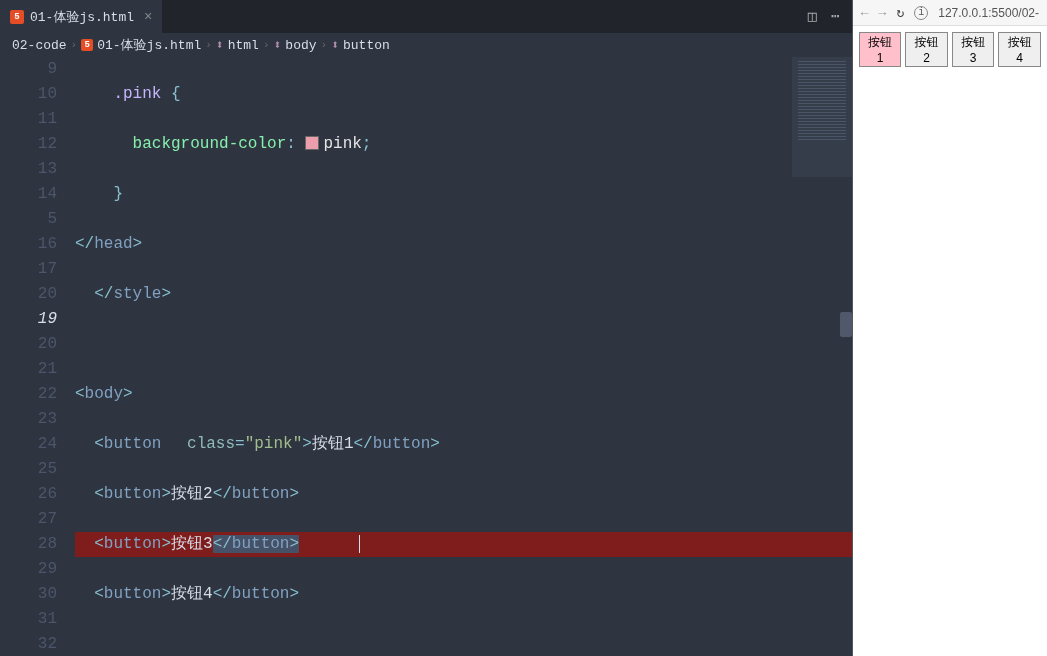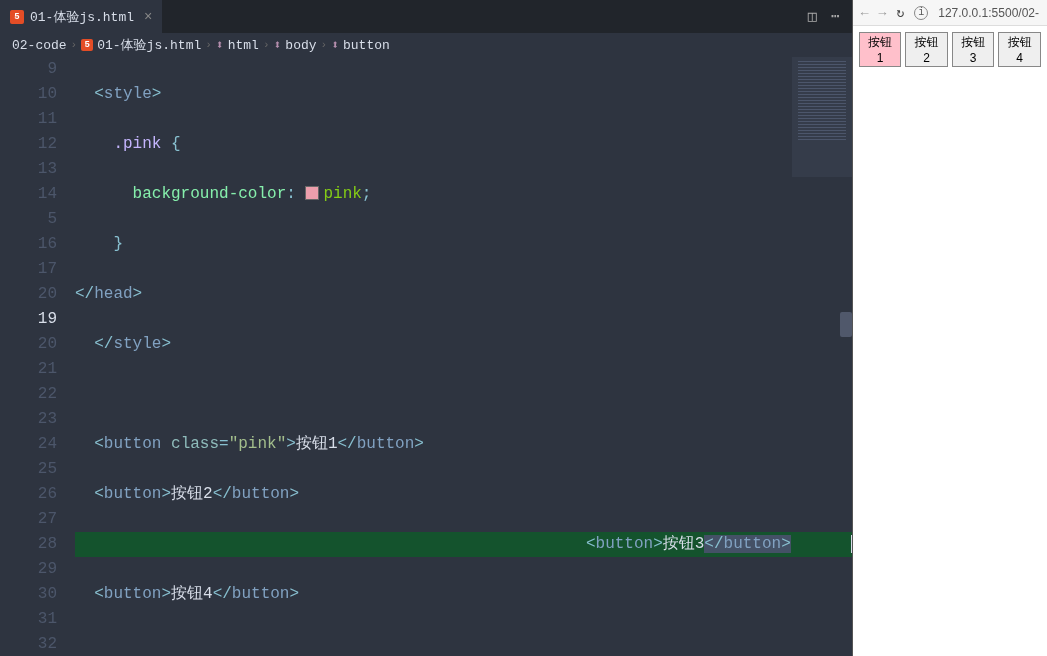--- a/index.html
+++ b/index.html
@@ -83,35 +83,35 @@
 }
 .gutter {
   width: 75px;
   text-align: right;
   padding-right: 18px;
   color: #4c566a;
   background: #2e3440;
   user-select: none;
 }
 .gutter .ln { height: 25px; }
-.gutter .active { color: #d8dee9; }
+.gutter .active { color: #d8dee9; font-style: italic; }
 .code {
   flex: 1;
   color: #d8dee9;
   white-space: pre;
   position: relative;
 }
 .code .line { height: 25px; }
-.code .line.active { background: #14532d; text-align: right; }
+.code .line.active { background: #7f1d1d; }
 .tok-punct { color: #88c0d0; }
 .tok-tag { color: #81a1c1; }
-.tok-attr { color: #8fbcbb; }
+.tok-attr { color: #8fbcbb; margin-left: 16px; }
 .tok-string { color: #a3be8c; }
 .tok-class { color: #c4b5fd; }
-.tok-var { color: #84cc16; }
+.tok-var { color: #e5e5e5; }
 .tok-prop{color:#86efac;}
 .tok-text{color:#d8dee9;}
 .colorbox{display:inline-block;width:14px;height:14px;background:#ec9eac;border:1px solid #666;vertical-align:-2px;margin-right:4px;}
 .minimap{
   position:absolute;right:0;top:0;width:60px;height:120px;
   background:linear-gradient(#3b4252 0%,#3b4252 100%);
   opacity:.6;
 }
 .minimap::before{content:"";position:absolute;top:4px;left:6px;right:6px;height:80px;
   background:repeating-linear-gradient(#616e88 0,#616e88 1px,transparent 1px,transparent 3px);}
@@ -212,27 +212,27 @@
       <div class="ln">25</div>
       <div class="ln">26</div>
       <div class="ln">27</div>
       <div class="ln">28</div>
       <div class="ln">29</div>
       <div class="ln">30</div>
       <div class="ln">31</div>
       <div class="ln">32</div>
     </div>
     <div class="code">
-<div class="line">  <span class="tok-punct">&lt;</span><span class="tok-tag">style</span><span class="tok-punct">&gt;</span></div>
 <div class="line">    <span class="tok-class">.pink</span> <span class="tok-punct">{</span></div>
 <div class="line">      <span class="tok-prop">background-color</span><span class="tok-punct">:</span> <span class="colorbox"></span><span class="tok-var">pink</span><span class="tok-punct">;</span></div>
 <div class="line">    <span class="tok-punct">}</span></div>
 <div class="line"><span class="tok-punct">&lt;/</span><span class="tok-tag">head</span><span class="tok-punct">&gt;</span></div>
 <div class="line">  <span class="tok-punct">&lt;/</span><span class="tok-tag">style</span><span class="tok-punct">&gt;</span></div>
 <div class="line"></div>
+<div class="line"><span class="tok-punct">&lt;</span><span class="tok-tag">body</span><span class="tok-punct">&gt;</span></div>
 <div class="line">  <span class="tok-punct">&lt;</span><span class="tok-tag">button</span> <span class="tok-attr">class</span><span class="tok-punct">=</span><span class="tok-string">"pink"</span><span class="tok-punct">&gt;</span><span class="tok-text">按钮1</span><span class="tok-punct">&lt;/</span><span class="tok-tag">button</span><span class="tok-punct">&gt;</span></div>
 <div class="line">  <span class="tok-punct">&lt;</span><span class="tok-tag">button</span><span class="tok-punct">&gt;</span><span class="tok-text">按钮2</span><span class="tok-punct">&lt;/</span><span class="tok-tag">button</span><span class="tok-punct">&gt;</span></div>
 <div class="line active">  <span class="tok-punct">&lt;</span><span class="tok-tag">button</span><span class="tok-punct">&gt;</span><span class="tok-text">按钮3</span><span class="sel-hl"><span class="tok-punct">&lt;/</span><span class="tok-tag">button</span><span class="tok-punct">&gt;</span></span><span class="cursor-caret"></span></div>
 <div class="line">  <span class="tok-punct">&lt;</span><span class="tok-tag">button</span><span class="tok-punct">&gt;</span><span class="tok-text">按钮4</span><span class="tok-punct">&lt;/</span><span class="tok-tag">button</span><span class="tok-punct">&gt;</span></div>
 
 
 
 
 
 

